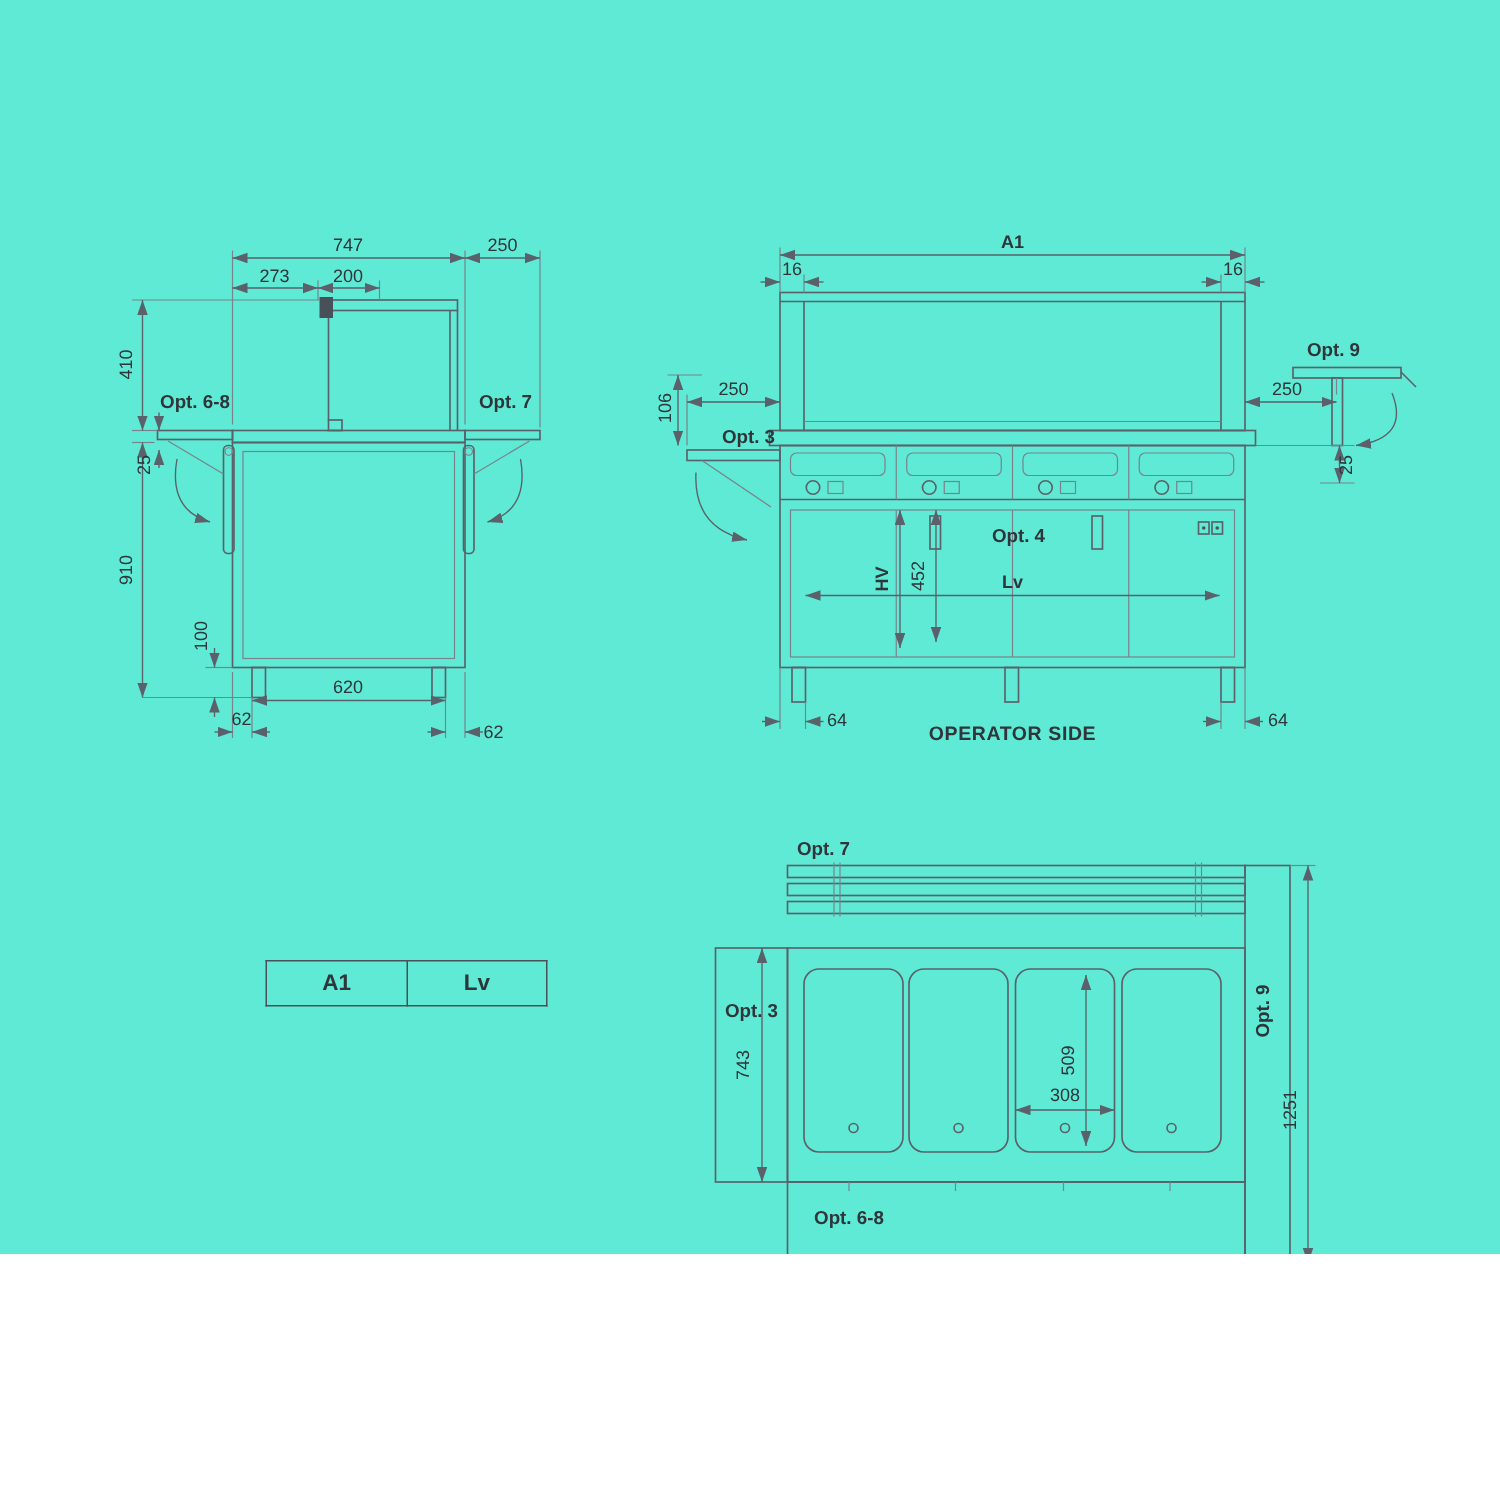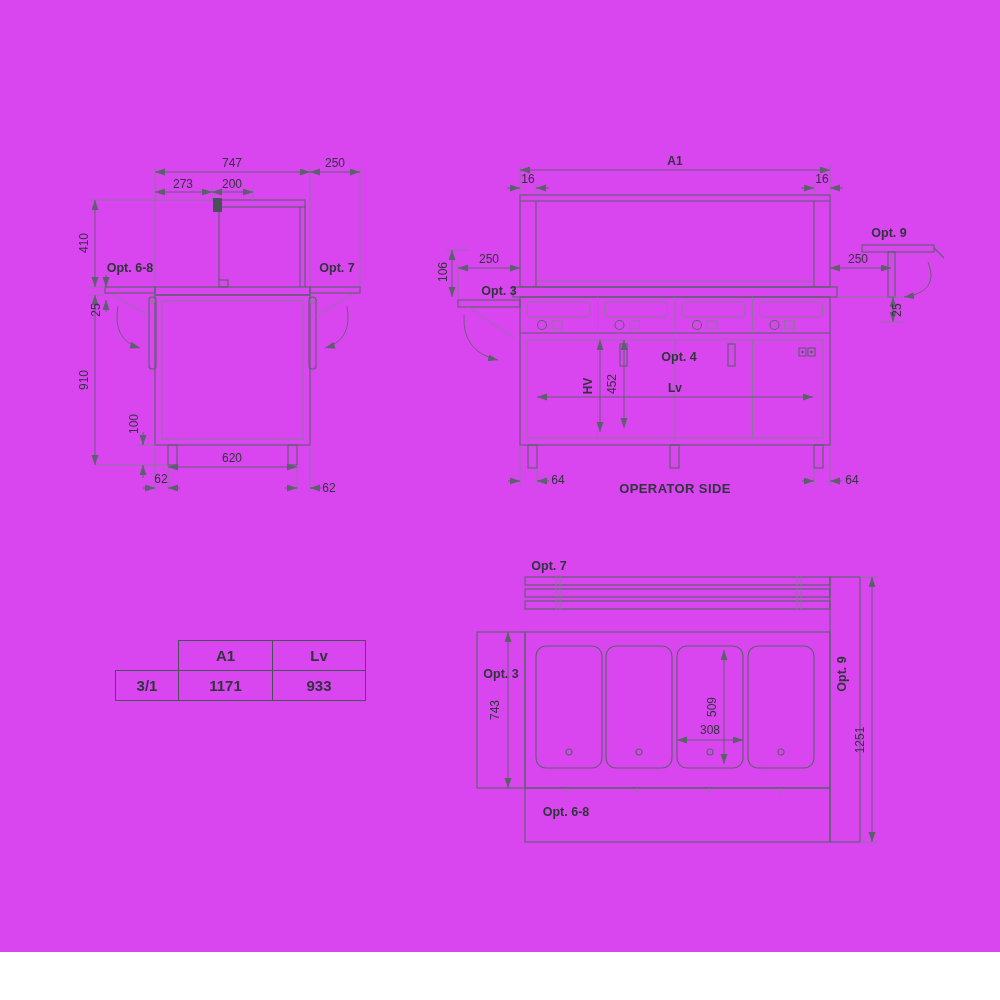--- a/index.html
+++ b/index.html
@@ -1,16 +1,16 @@
 <!DOCTYPE html>
 <html><head>
 <meta charset="utf-8">
 <style>
   html,body{margin:0;padding:0;background:#ffffff;}
-  #canvas{position:relative;width:1000px;height:952px;background:#d946ef;overflow:hidden;
+  #canvas{position:relative;width:1000px;height:836px;background:#5eead4;overflow:hidden;
           font-family:"Liberation Sans", sans-serif;}
   svg{position:absolute;left:0;top:0;}
   .ln{stroke:#5a616b;fill:none;stroke-width:1.1;}
   .thin{stroke:#7a828c;fill:none;stroke-width:0.8;}
   .dim{stroke:#5a616b;fill:none;stroke-width:0.9;}
   .fillblk{fill:#4a505a;stroke:none;}
   text{fill:#2f353b;font-family:"Liberation Sans", sans-serif;font-size:12px;stroke:none;}
   .tb{font-weight:bold;}
   .tl{font-size:12.5px;font-weight:bold;}
   .big{font-size:13px;font-weight:bold;letter-spacing:.4px;}
@@ -259,21 +259,16 @@
   </g>
 </svg>
 
   <table id="spec-table">
     <tbody>
         <tr class="r">
       <td class="c1 blank"></td>
       <td class="c2">A1</td>
       <td class="c3">Lv</td>
     </tr>
-    <tr class="r">
-      <td class="c1">3/1</td>
-      <td class="c2">1171</td>
-      <td class="c3">933</td>
-    </tr>
   </tbody>
     </table>
 
 </div>
 
 </body></html>

